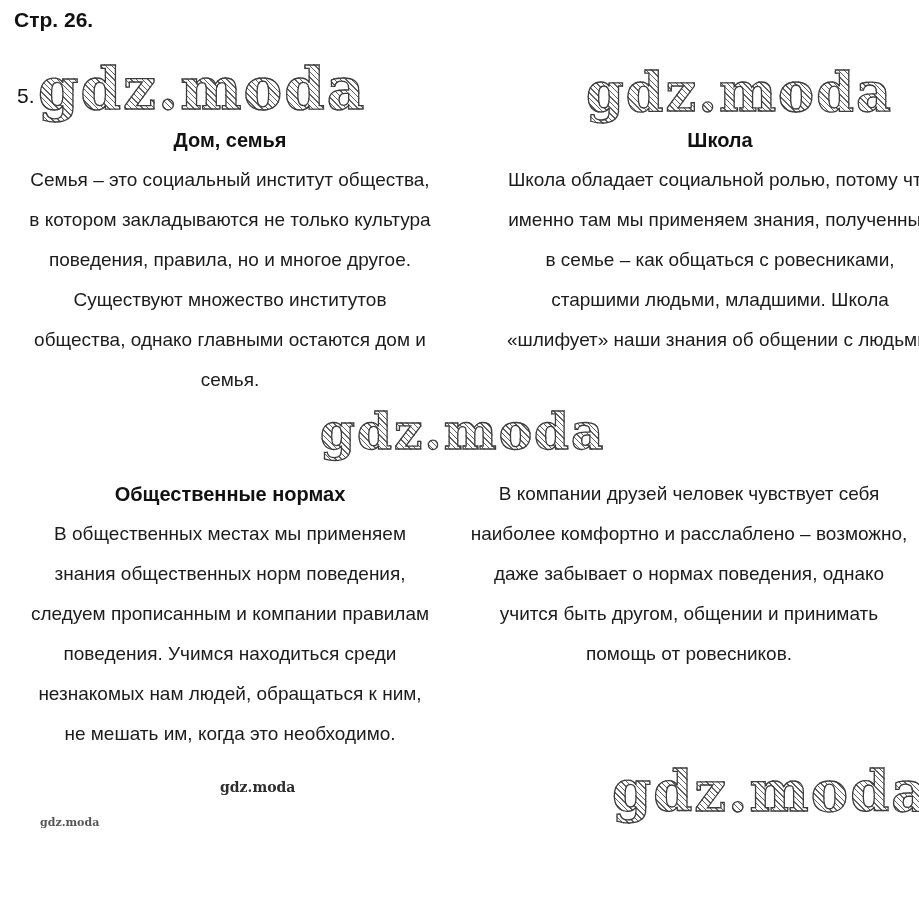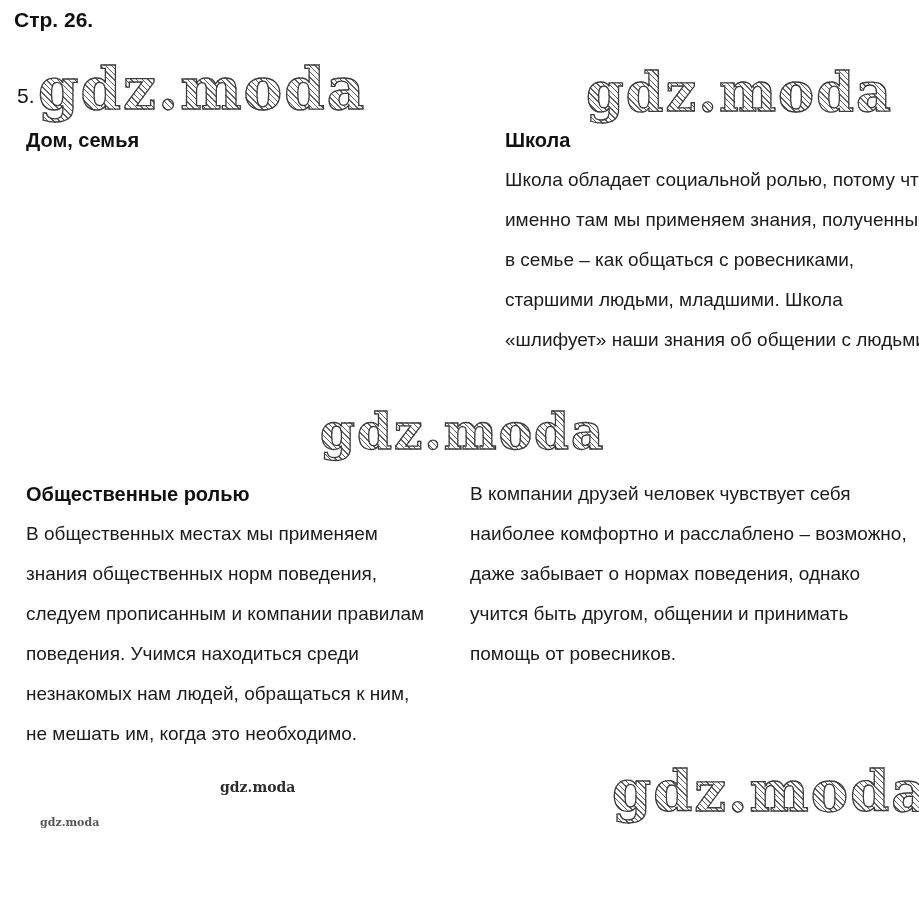--- a/index.html
+++ b/index.html
@@ -56,20 +56,21 @@
     font-family: "DejaVu Serif", serif;
     font-weight: bold;
     white-space: nowrap;
     user-select: none;
   }
   .wm-small-1 { left: 220px; top: 779px; font-size: 14px; color: #2e2e2e; }
   .wm-small-2 { left: 40px;  top: 816px; font-size: 11px; color: #555; }
 
   .col {
     position: absolute;
+    text-align: center;
   }
   .col h2 {
     margin: 0;
     font-size: 20px;
     font-weight: bold;
     line-height: 40px;
     color: #111;
   }
   .col p {
     margin: 0;
@@ -92,29 +93,30 @@
 
   <div class="wm wm-top-left">gdz.moda</div>
   <div class="wm wm-top-right">gdz.moda</div>
   <div class="wm wm-center">gdz.moda</div>
   <div class="wm wm-bottom-right">gdz.moda</div>
   <div class="wm-small wm-small-1">gdz.moda</div>
   <div class="wm-small wm-small-2">gdz.moda</div>
 
   <section class="col sec-0">
     <h2>Дом, семья</h2>
+    <p>Семья – это социальный институт общества, в котором закладываются не только культура поведения, правила, но и многое другое. Существуют множество институтов общества, однако главными остаются дом и семья.</p>
   </section>
 
   <section class="col sec-1">
     <h2>Школа</h2>
     <p>Школа обладает социальной ролью, потому что именно там мы применяем знания, полученные в семье – как общаться с ровесниками, старшими людьми, младшими. Школа «шлифует» наши знания об общении с людьми.</p>
   </section>
 
   <section class="col sec-2">
-    <h2>Общественные ролью</h2>
+    <h2>Общественные нормах</h2>
     <p>В общественных местах мы применяем знания общественных норм поведения, следуем прописанным и компании правилам поведения. Учимся находиться среди незнакомых нам людей, обращаться к ним, не мешать им, когда это необходимо.</p>
   </section>
 
   <section class="col sec-3">
     <p>В компании друзей человек чувствует себя наиболее комфортно и расслаблено – возможно, даже забывает о нормах поведения, однако учится быть другом, общении и принимать помощь от ровесников.</p>
   </section>
 
 </div>
 
 </body></html>

